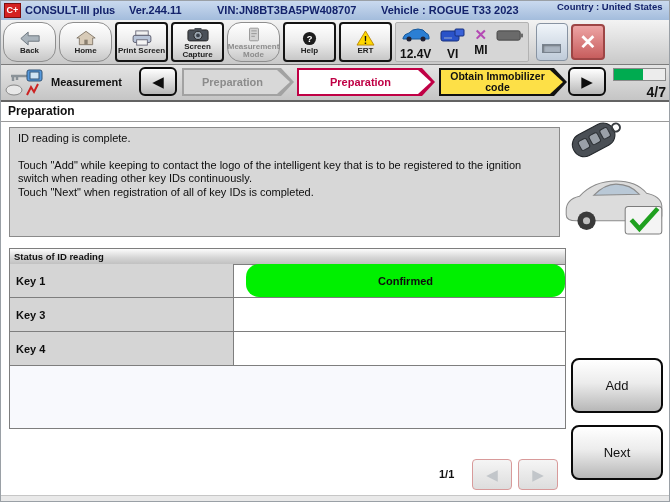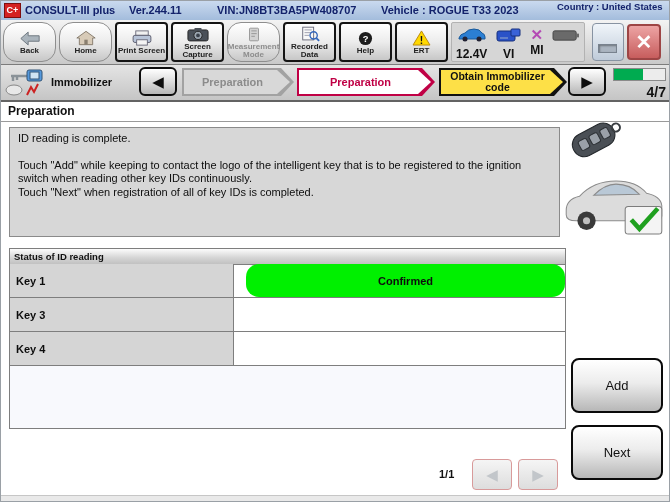--- a/index.html
+++ b/index.html
@@ -149,31 +149,20 @@
       <span class="tlabel">Screen Capture</span>
     </div>
     <div class="tb-btn disabled">
       <span class="ticon">
         <svg viewBox="0 0 20 16" width="18" height="15">
             <rect x="5" y="1" width="10" height="14" rx="1" fill="#d2d2d2" stroke="#939393"></rect>
             <path d="M7 4 h6 M7 7 h6 M7 10 h4" stroke="#939393" fill="none"></path>
           </svg>
       </span>
       <span class="tlabel">Measurement Mode</span>
-    </div>
-    <div class="tb-btn emph">
-      <span class="ticon">
-        <svg viewBox="0 0 22 17" width="20" height="16">
-            <rect x="3" y="1" width="12" height="14" fill="#f8f8f8" stroke="#667"></rect>
-            <path d="M5 4 h8 M5 7 h8 M5 10 h5" stroke="#99a" fill="none"></path>
-            <circle cx="15" cy="10" r="4" fill="none" stroke="#3366bb" stroke-width="1.5"></circle>
-            <path d="M18 13 L21 16" stroke="#3366bb" stroke-width="2"></path>
-          </svg>
-      </span>
-      <span class="tlabel">Recorded Data</span>
     </div>
     <div class="tb-btn emph">
       <span class="ticon">
         <svg viewBox="0 0 16 16" width="15" height="15">
             <circle cx="8" cy="8" r="7" fill="#1d1d1d"></circle>
             <text x="8" y="11.5" font-size="10" font-weight="bold" fill="#fff" text-anchor="middle" font-family="Liberation Sans, sans-serif">?</text>
           </svg>
       </span>
       <span class="tlabel">Help</span>
     </div>
@@ -233,21 +222,21 @@
   <div class="navrow">
     <span class="immo-icon">
       <svg viewBox="0 0 40 30" width="40" height="30">
         <path d="M6 8 h16 M8 8 v5 M12 8 v4" stroke="#8a9298" stroke-width="2.5" fill="none"></path>
         <rect x="22" y="2" width="15" height="11" rx="2" fill="#5599dd" stroke="#335577"></rect>
         <rect x="25" y="4" width="9" height="7" fill="#cfe4f4" stroke="#335577"></rect>
         <ellipse cx="9" cy="22" rx="8" ry="5" fill="#e8e8e8" stroke="#888"></ellipse>
         <path d="M22 27 L26 19 L29 24 L33 16" stroke="#cc2222" stroke-width="2" fill="none"></path>
       </svg>
     </span>
-    <span class="module">Immobilizer</span>
+    <span class="module">Measurement</span>
 
     <div class="nav-arrow nav-prev">◀</div>
 
     <div class="step step1">
       <div class="step-inner">
           <span>Preparation</span>
         </div>
     </div>
     <div class="step step2">
       <div class="step-inner">

